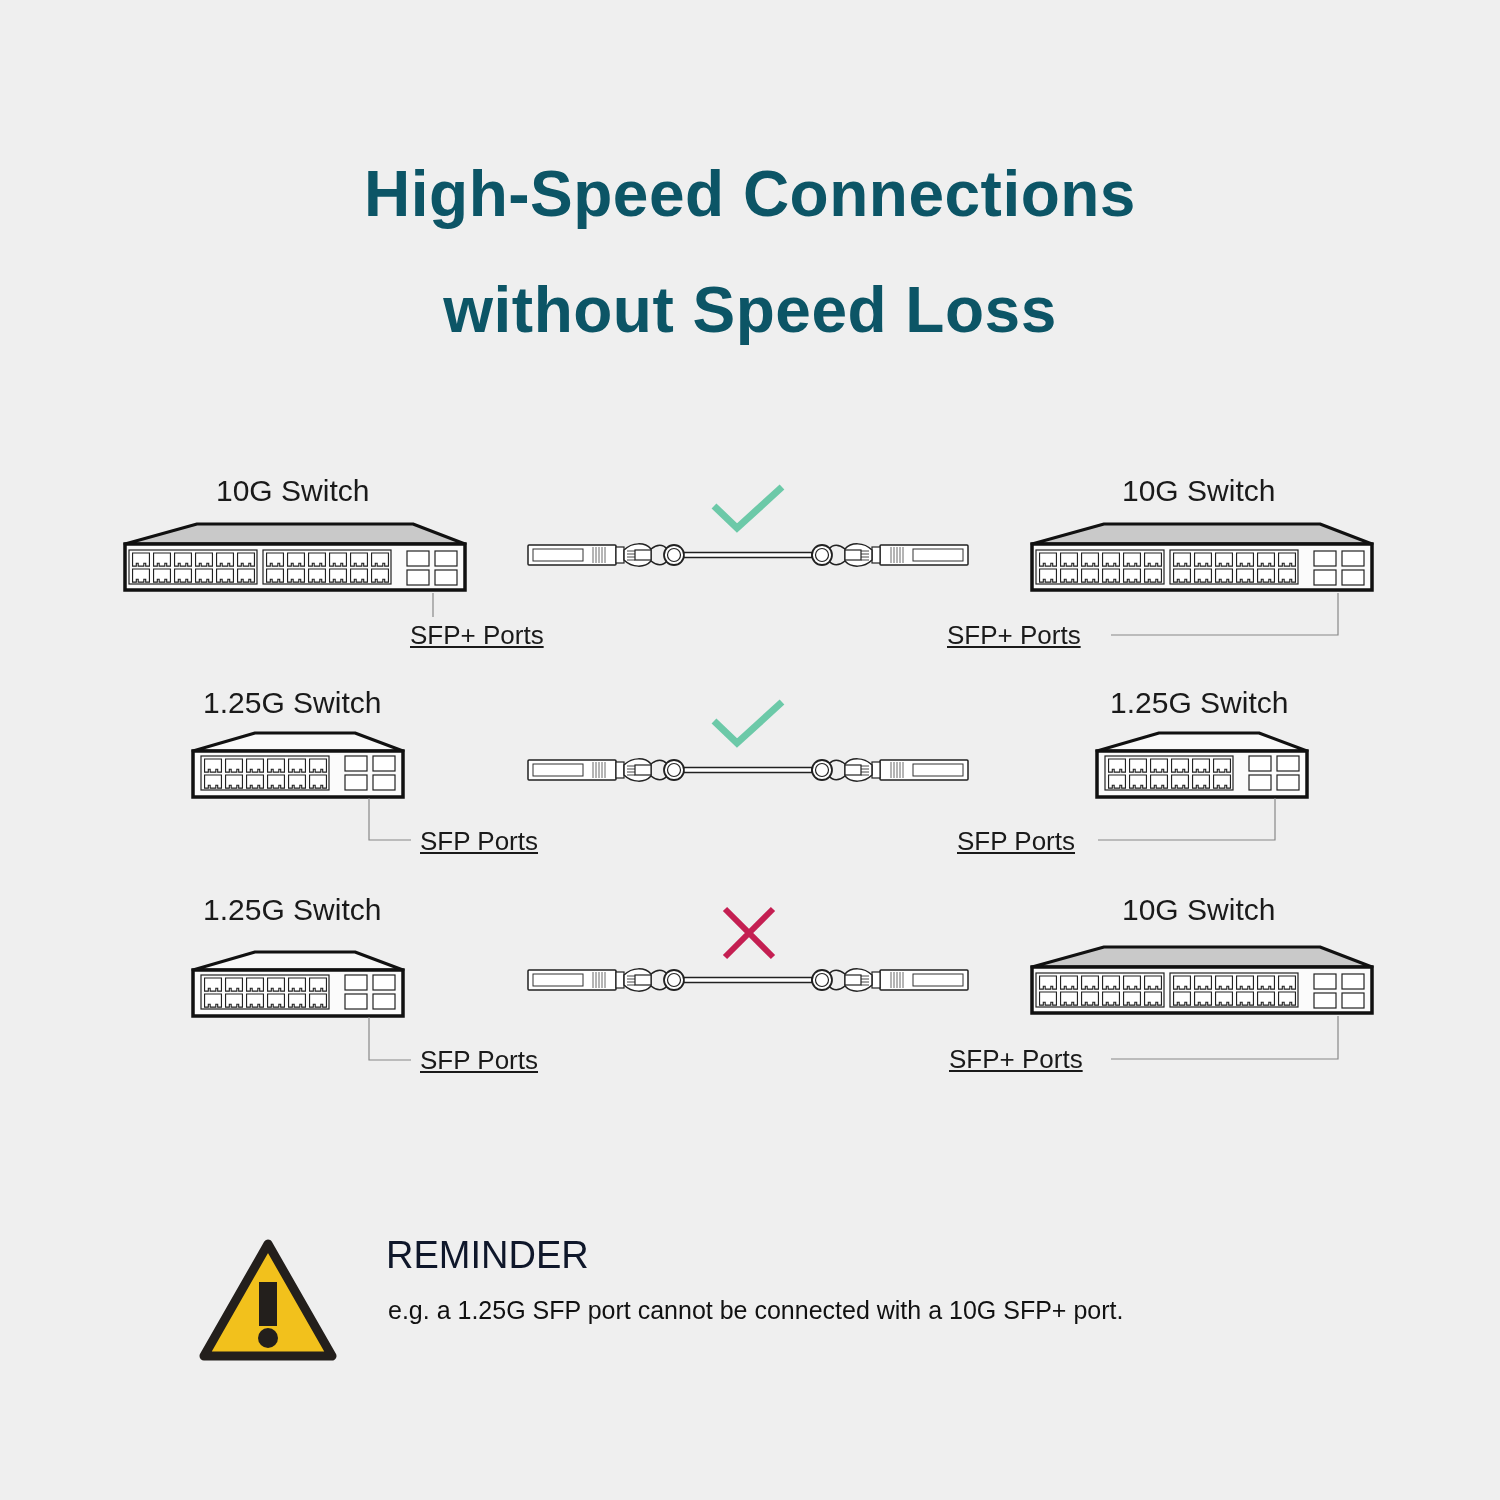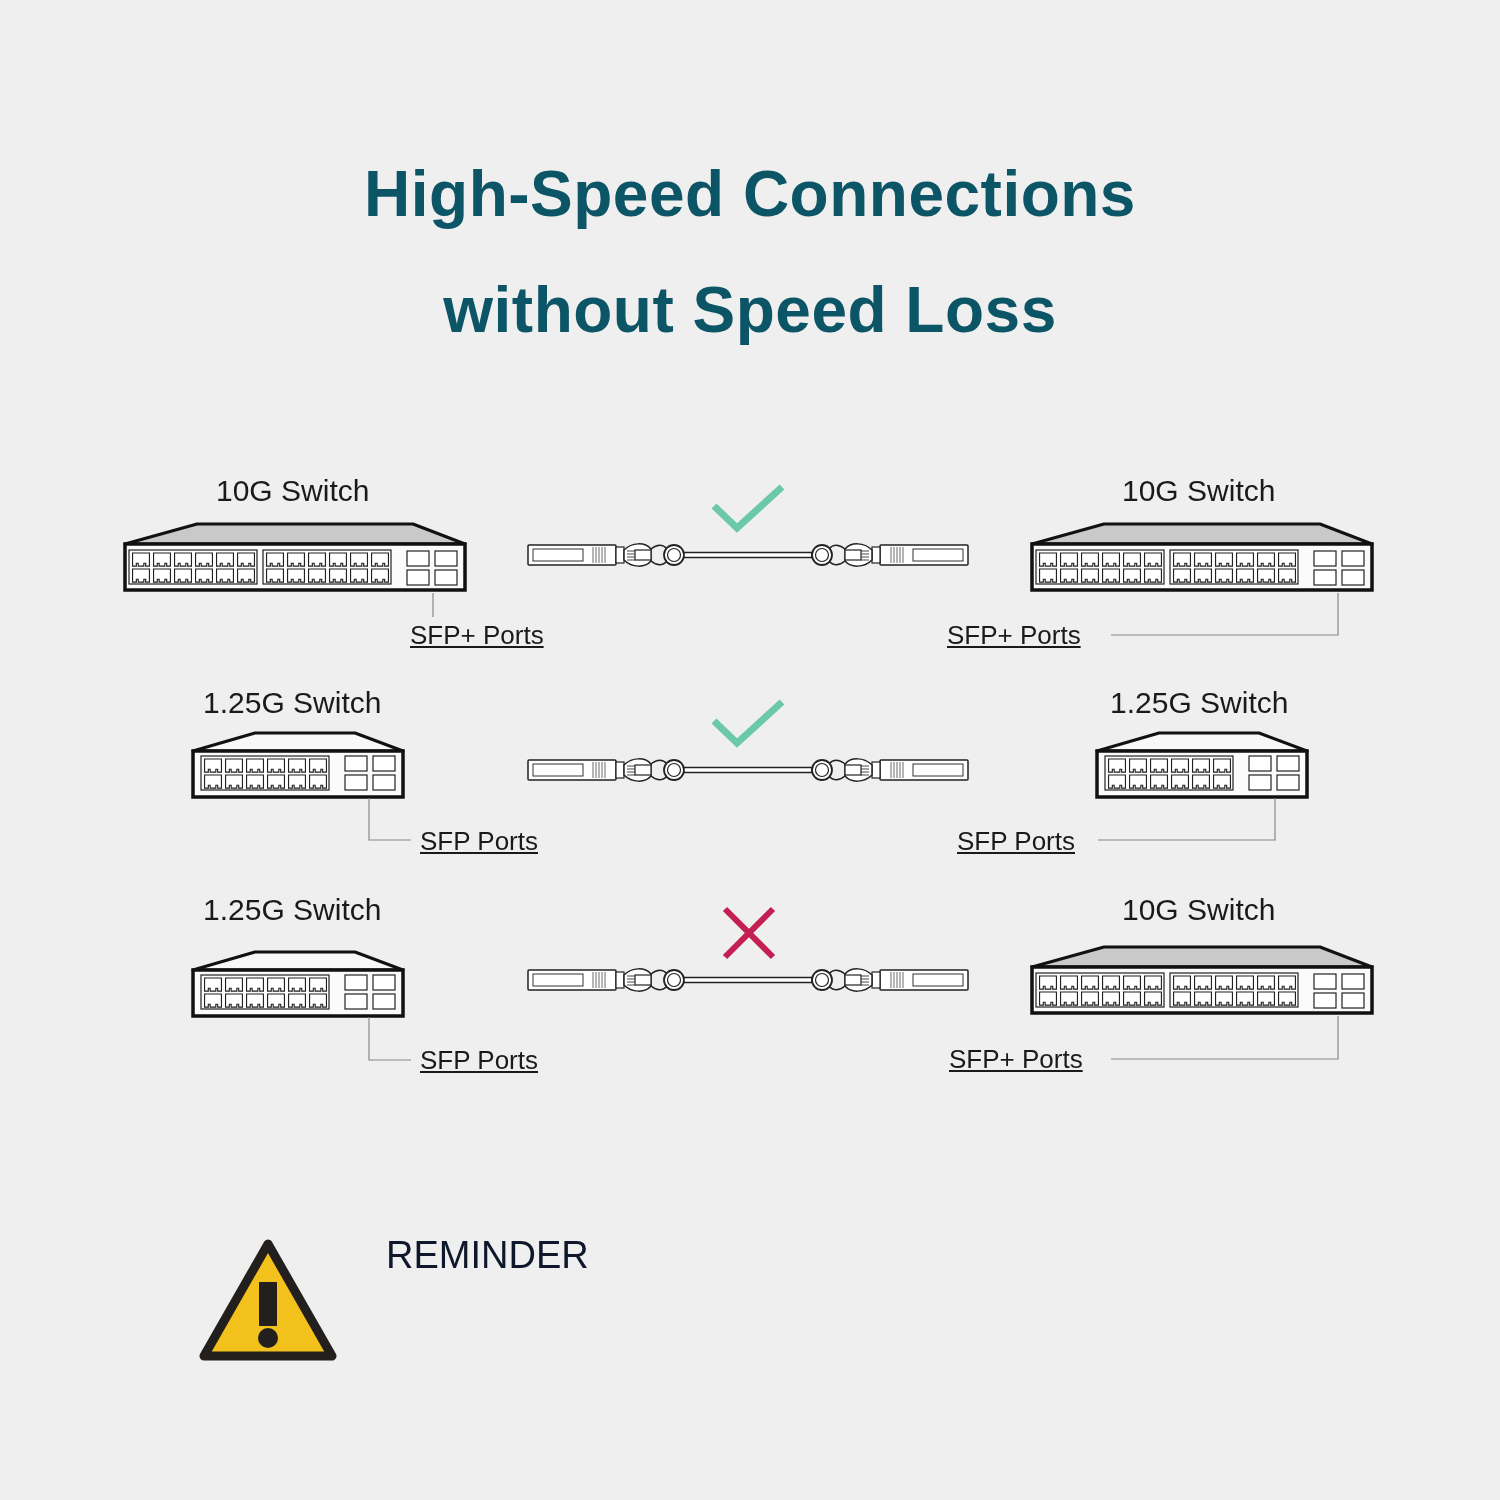--- a/index.html
+++ b/index.html
@@ -192,14 +192,15 @@
 </div>
 
 <div>
   <svg class="abs" style="left:198px; top:1238px;" width="140" height="126">
     <path d="M70 6 L134 118 H6 Z" fill="#f2c11c" stroke="#231f1c" stroke-width="9" stroke-linejoin="round"></path>
     <rect x="61" y="44" width="18" height="44" fill="#231f1c"></rect>
     <ellipse cx="70" cy="100" rx="10" ry="10" fill="#231f1c"></ellipse>
   </svg>
   <div class="reminder-title">REMINDER</div>
   <div class="reminder-text">
+    <div>e.g. a 1.25G SFP port cannot be connected with a 10G SFP+ port.</div>
   </div>
 </div>
 
 </body></html>

